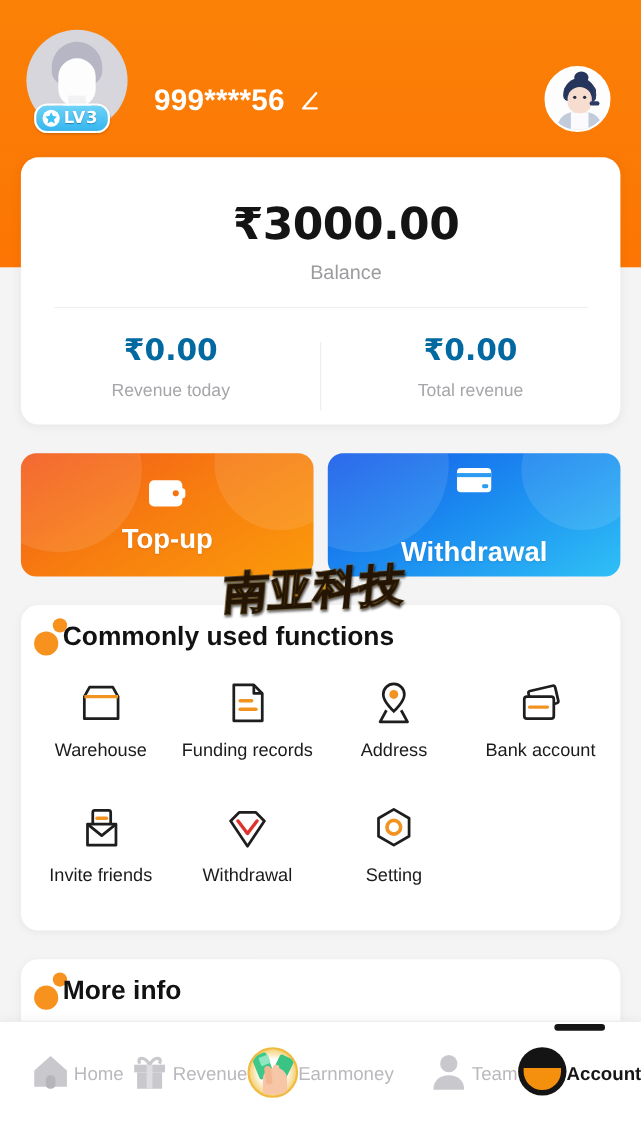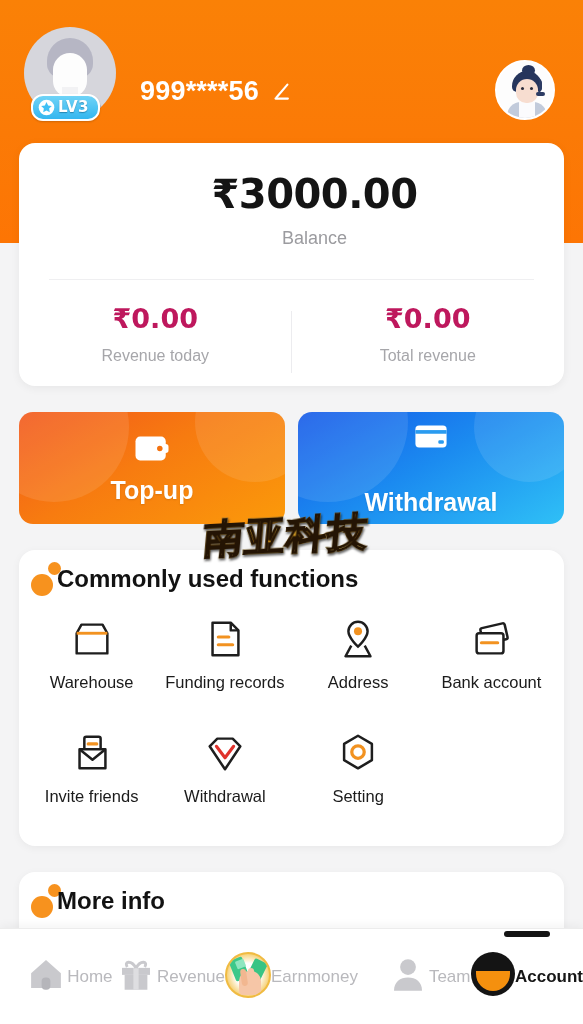--- a/index.html
+++ b/index.html
@@ -99,28 +99,28 @@
     background: #fbfbfd; }
   .cs-eye { position: absolute; width: 3px; height: 3px; border-radius: 50%; background:#2b2b3a; }
 
   
   .balance-card {
     position: absolute; left: 19px; top: 143px;
     width: 545px; height: 243px;
     background: #ffffff; border-radius: 16px;
     box-shadow: 0 2px 10px rgba(0,0,0,.06);
   }
-  .bal-top { padding-top: 28px; text-align: center; margin-left: 46px; }
+  .bal-top { padding-top: 38px; text-align: center; margin-left: 46px; }
   .bal-amount { font-size: 40px; font-weight: bold; color: #141414; letter-spacing: -.5px;
     font-family: "DejaVu Sans", sans-serif; }
   .bal-label { font-size: 18px; color: #9b9b9f; margin-top: 11px; }
   .bal-divider { position: absolute; left: 30px; top: 136px; width: 485px; height: 1px; background: #efeff1; }
   .bal-bottom { position: absolute; top: 160px; left: 0; width: 545px; display: flex; }
   .bal-col { flex: 1; text-align: center; position: relative; }
-  .bal-col-amount { font-size: 27px; font-weight: bold; color: #be185d;
+  .bal-col-amount { font-size: 27px; font-weight: bold; color: #0369a1;
     font-family: "DejaVu Sans", sans-serif; }
   .bal-col-label { font-size: 16px; color: #a6a6aa; margin-top: 13px; }
   .bal-vdivider { position: absolute; left: 272px; top: 8px; width: 1px; height: 62px; background: #ececef; }
 
   
   .actions { position: absolute; left: 19px; top: 412px; width: 545px; height: 112px; display: flex; gap: 13px; }
   .action-btn {
     flex: 1; border-radius: 14px; position: relative; overflow: hidden;
     display: flex; flex-direction: column; align-items: center; justify-content: center;
     cursor: pointer;

